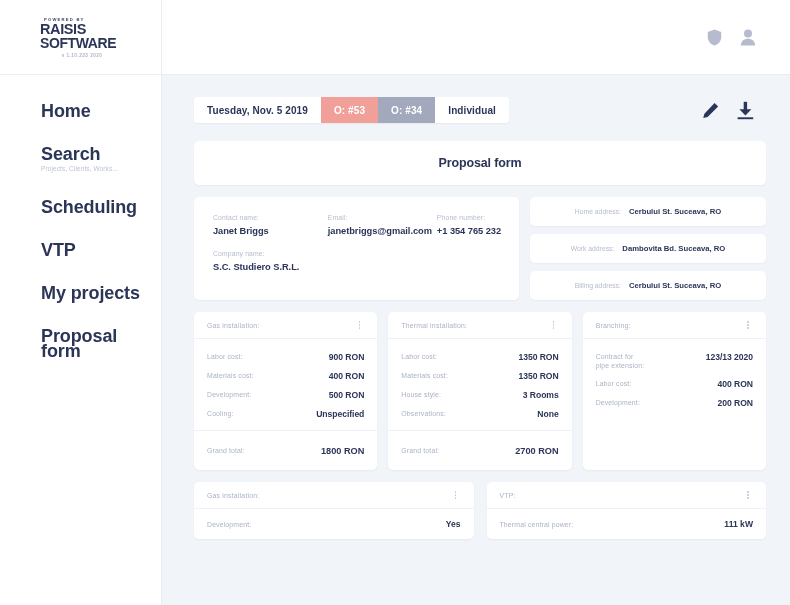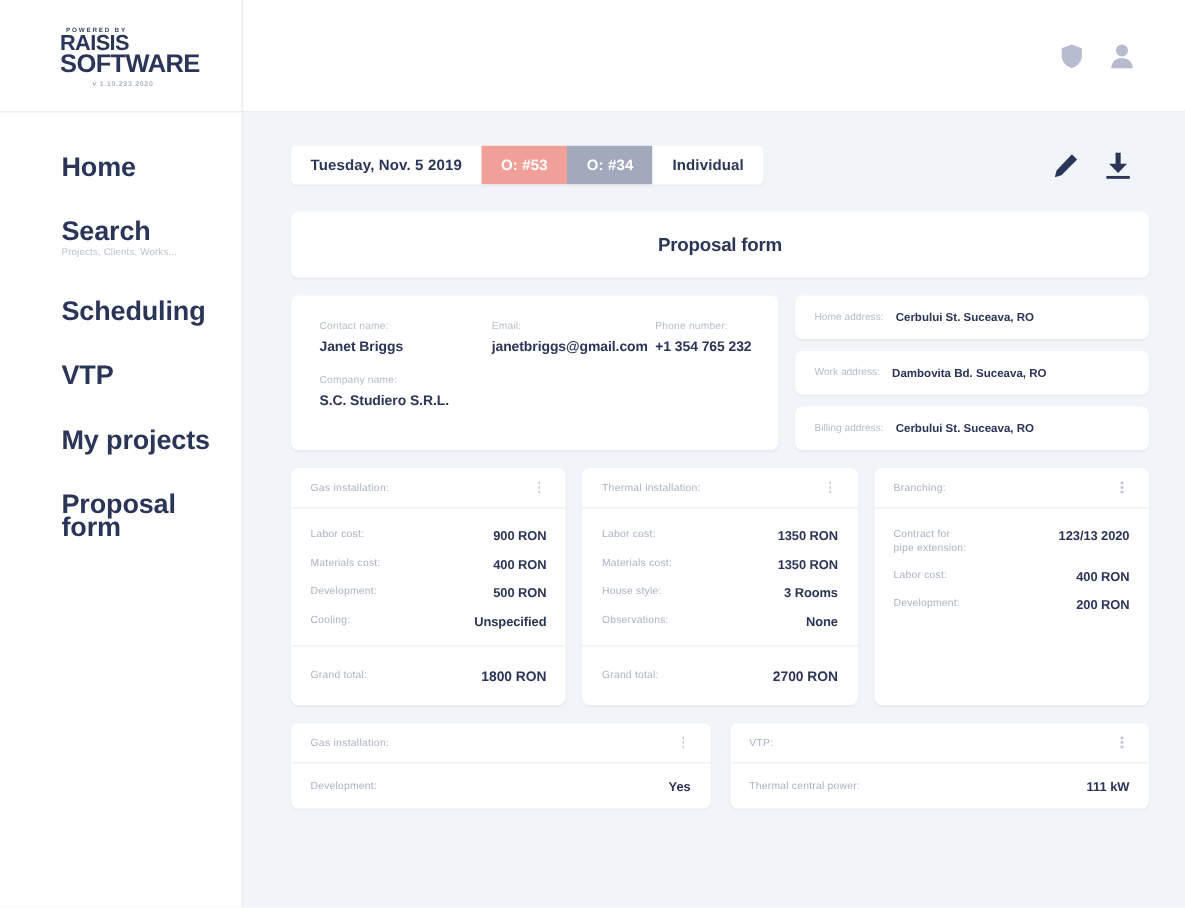--- a/index.html
+++ b/index.html
@@ -61,21 +61,21 @@
     gap: 3px;
   }
   .brand-raisis {
     font-size: 14.5px;
     font-weight: 700;
     letter-spacing: -0.4px;
     color: #2b3558;
     line-height: 13px;
   }
   .brand-software {
-    font-size: 17px;
+    font-size: 14px;
     font-weight: 700;
     letter-spacing: -0.4px;
     color: #2b3558;
     line-height: 14px;
   }
   .brand-ver {
     font-size: 4.6px;
     color: #aab2c6;
     letter-spacing: 0.5px;
     margin-top: 3px;
@@ -183,20 +183,21 @@
     gap: 17px;
     padding-right: 11px;
   }
   .toolbar-actions svg { display: block; cursor: pointer; }
 
   
   .card {
     background: #ffffff;
     border-radius: 5px;
     box-shadow: 0 1px 2px rgba(43,53,88,0.05);
+    justify-content: center;
   }
 
   .title-card {
     height: 44px;
     display: flex;
     align-items: center;
     justify-content: center;
     margin-bottom: 12px;
   }
   .title-card .t {

